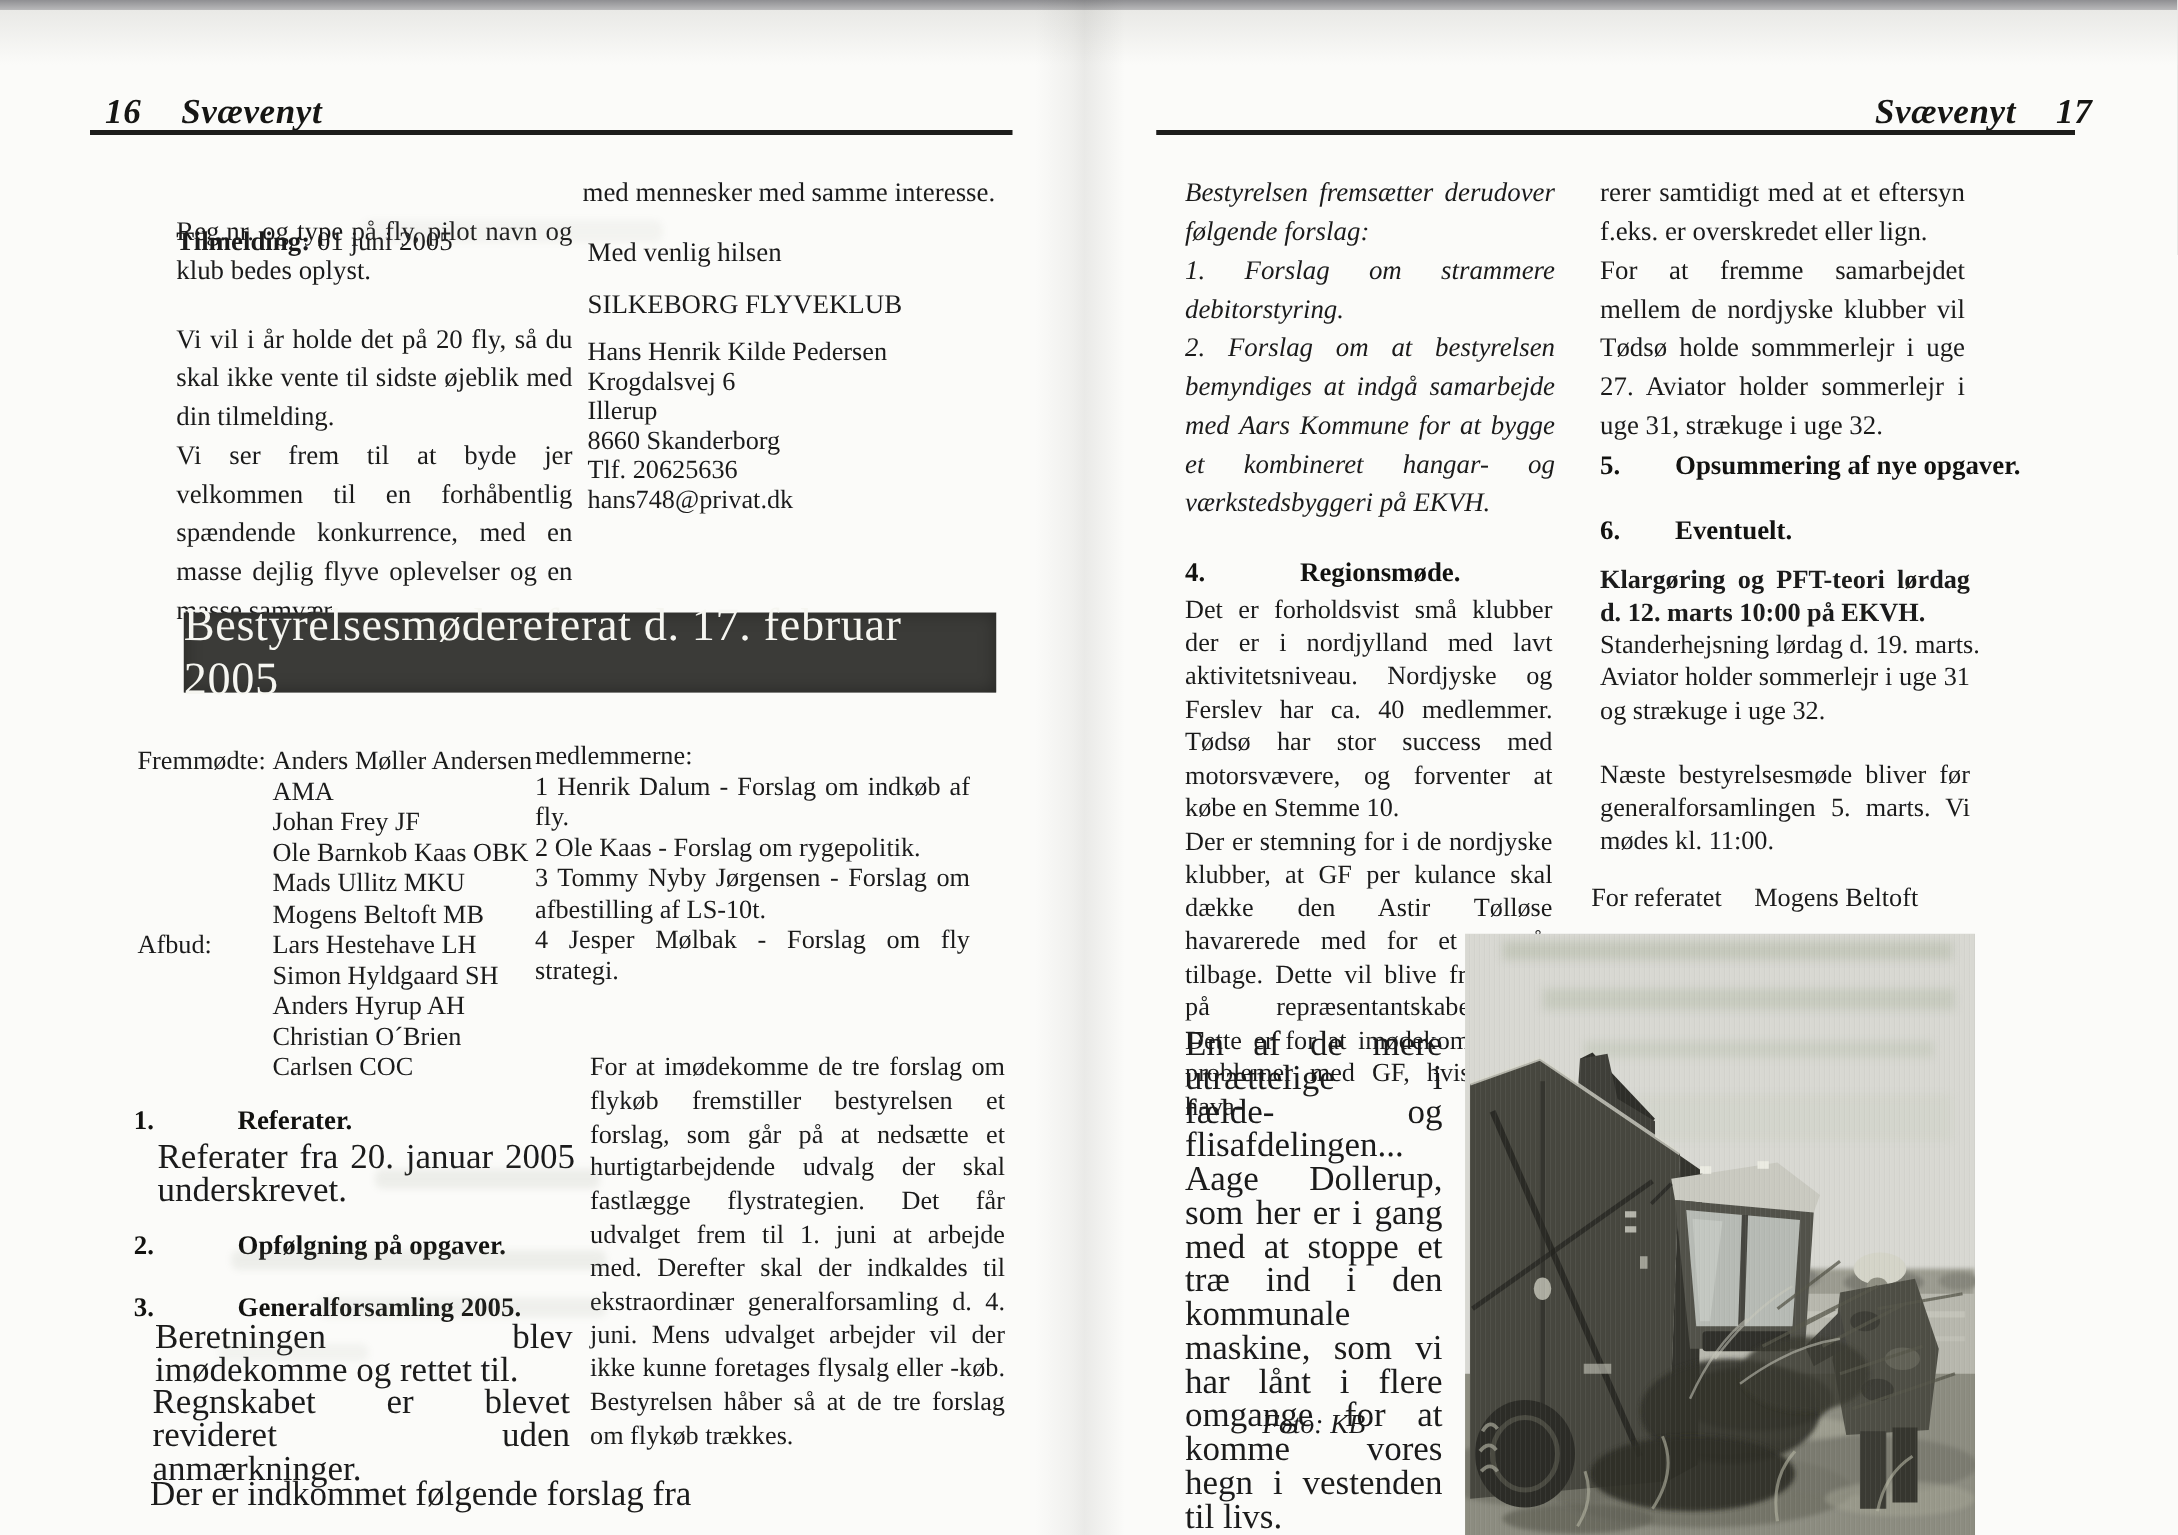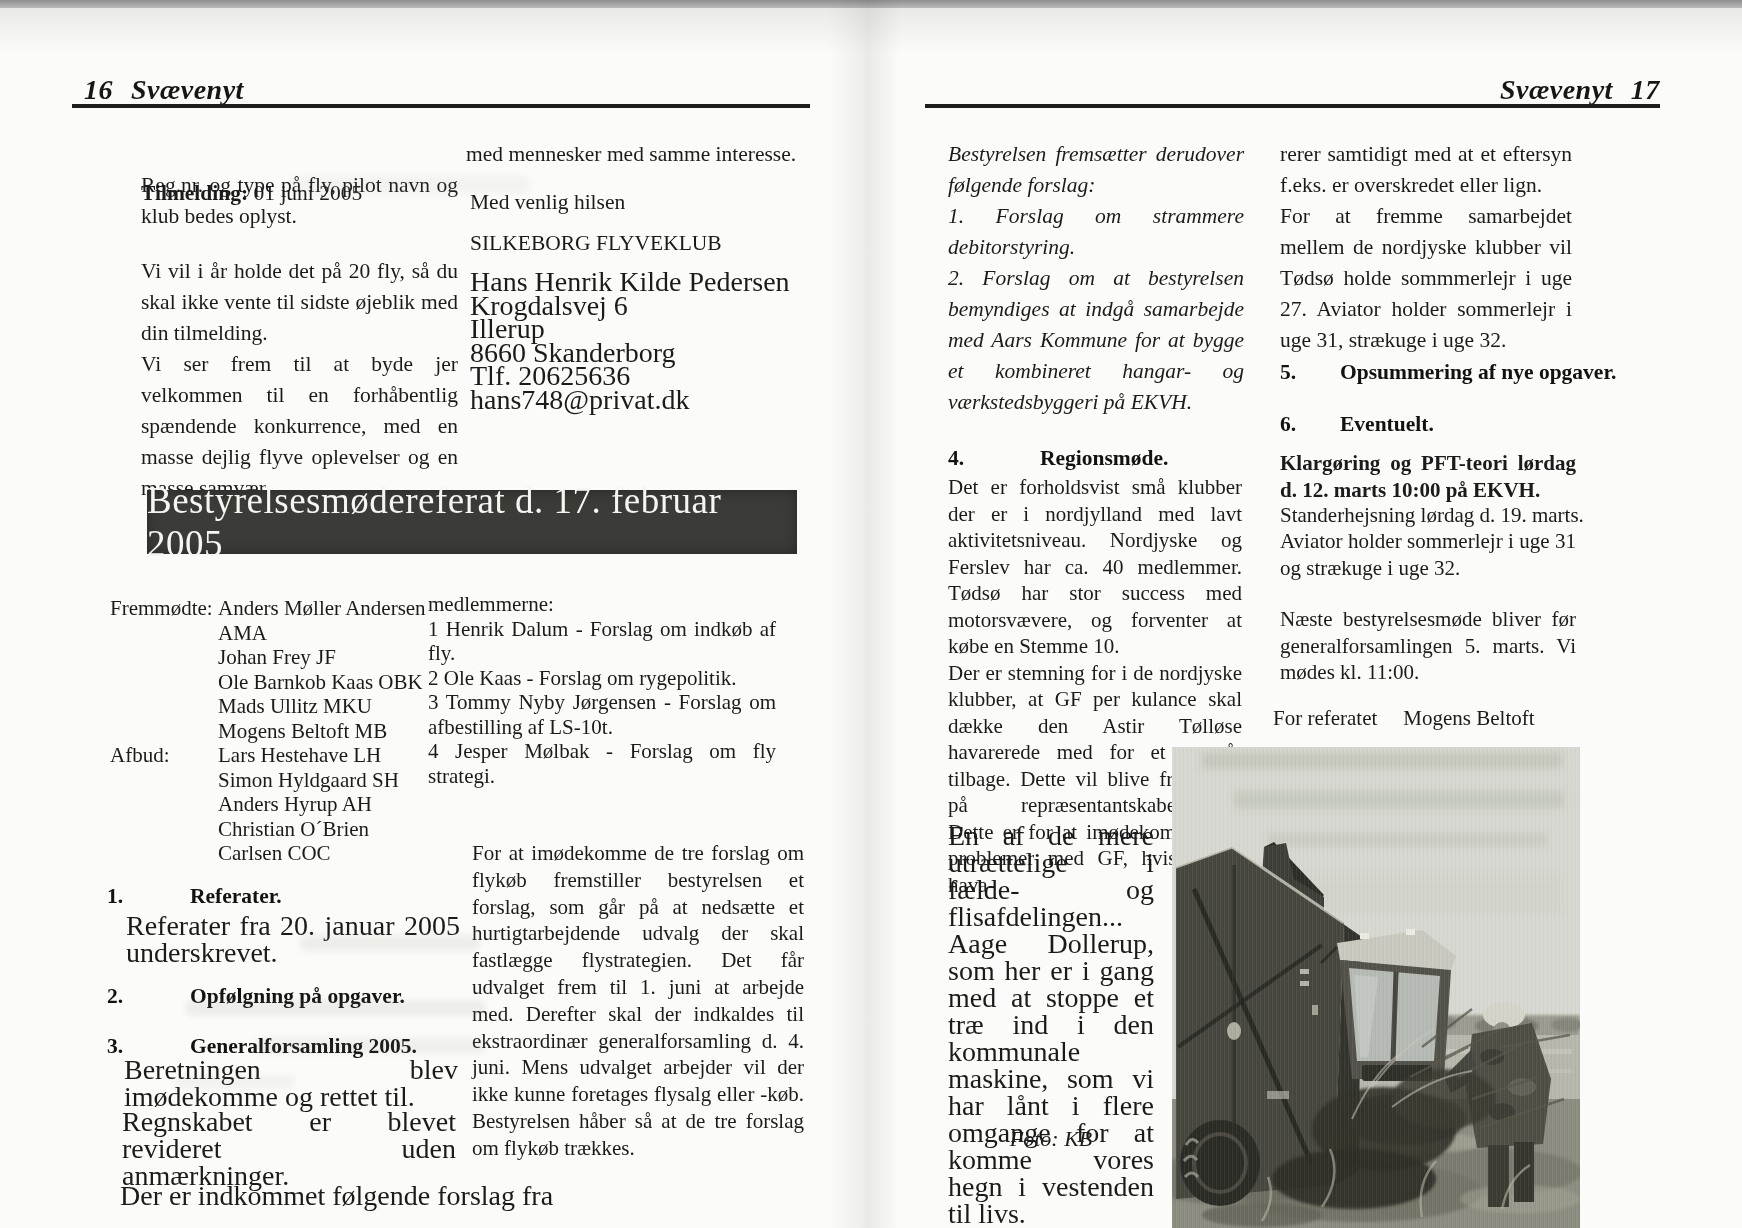--- a/index.html
+++ b/index.html
@@ -9,27 +9,27 @@
     font-family:"Liberation Serif","DejaVu Serif",serif;
   }
   
   .scan-edge{position:absolute;left:0;top:0;width:100%;height:8px;background:linear-gradient(#8f8f92,#b9b9ba);}
   .scan-edge2{position:absolute;left:0;top:8px;width:100%;height:44px;background:linear-gradient(#e9e9e6,#fbfbf9);}
   
   .fold{position:absolute;top:0;left:828px;width:72px;height:100%;
     background:linear-gradient(90deg,rgba(0,0,0,0) 0%,rgba(60,60,55,.06) 42%,rgba(60,60,55,.09) 55%,rgba(0,0,0,0) 100%);}
   .abs{position:absolute;}
   .rule{position:absolute;height:4px;background:#1d1d1b;}
-  .pghead{position:absolute;font:bold italic 28px "Liberation Serif",serif;color:#161614;letter-spacing:.5px;display:flex;gap:18px;}
+  .pghead{position:absolute;font:bold italic 28px "Liberation Serif",serif;color:#161614;letter-spacing:.5px;display:flex;gap:32px;}
   
   .t31{font-size:21.5px;line-height:31px;}
   .t27{font-size:28px;line-height:27px;}
   .t265{font-size:21px;line-height:26.5px;}
   .t245{font-size:21px;line-height:24.5px;}
-  .t235{font-size:28px;line-height:23.5px;}
+  .t235{font-size:21px;line-height:23.5px;}
   .just{text-align:justify;}
   .nowrap{white-space:nowrap;}
   .parwrap .ln{text-align:justify;}
   .linelist .ln{white-space:nowrap;}
   .bold{font-weight:bold;}
   p{margin:0;}
   .banner{
     position:absolute;left:147px;top:490px;width:650px;height:64px;
     background:#3b3b38;box-shadow:inset 0 0 14px rgba(0,0,0,.35);
     display:flex;align-items:center;justify-content:center;

